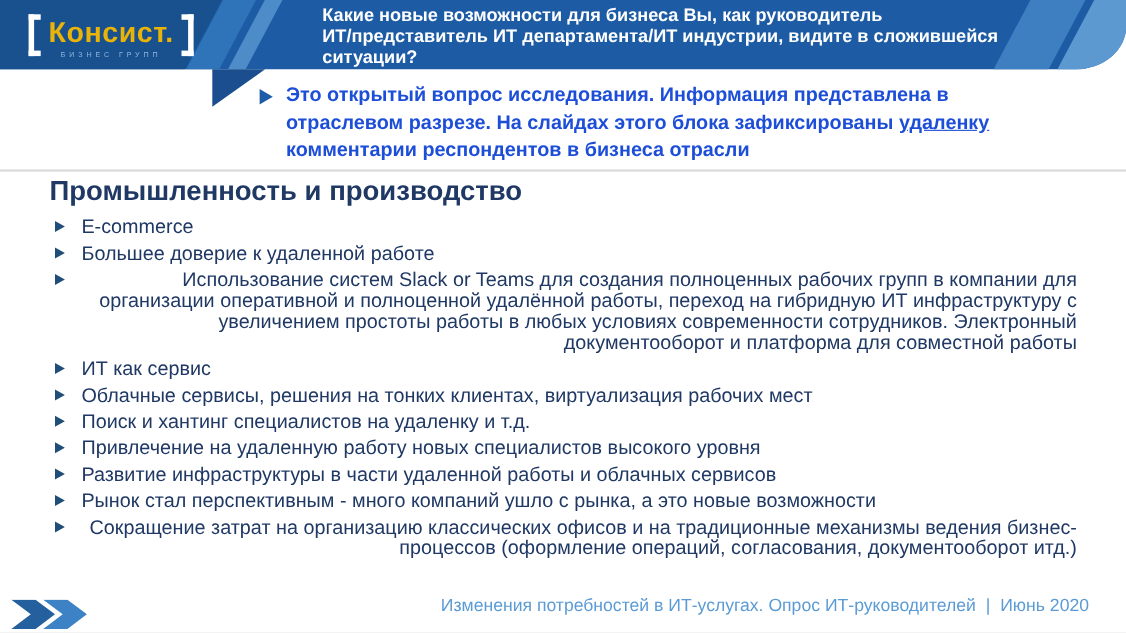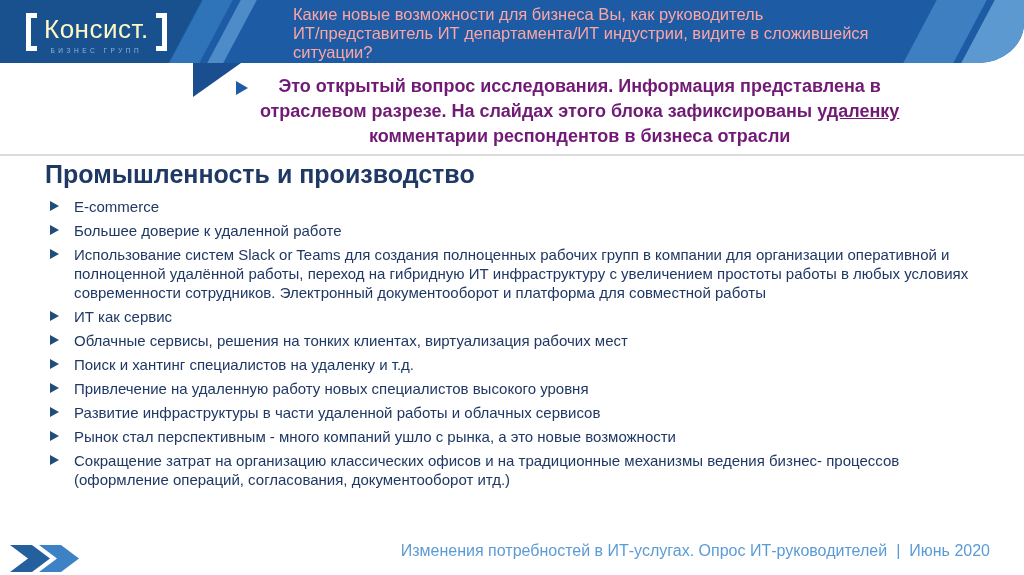--- a/index.html
+++ b/index.html
@@ -43,43 +43,43 @@
     height: 38px;
   }
   .bracket {
     width: 11px;
     border: 5px solid #ffffff;
   }
   .bracket-left  { border-right: none; }
   .bracket-right { border-left: none; }
   .logo-center { position: relative; padding: 0 7px; }
   .logo-name {
-    color: #fef9c3;
-    font-weight: normal;
+    color: #eab308;
+    font-weight: bold;
     font-size: 26px;
     line-height: 32px;
     letter-spacing: 0.5px;
     white-space: nowrap;
   }
   .logo-sub {
     position: absolute;
     left: 0; right: 0; bottom: -3px;
     text-align: center;
     color: #8FB4DC;
     font-size: 6.5px;
     letter-spacing: 3.5px;
     white-space: nowrap;
   }
 
   
   .question {
     position: absolute;
     left: 293px; top: 5px;
-    color: #fca5a5;
-    font-weight: normal;
+    color: #ffffff;
+    font-weight: bold;
     font-size: 16.5px;
     line-height: 19px;
     white-space: nowrap;
   }
 
   
   .wedge {
     position: absolute;
     left: 193px; top: 63px;
     width: 0; height: 0;
@@ -92,26 +92,25 @@
     position: absolute;
     left: 236px; top: 81px;
     width: 0; height: 0;
     border-left: 12px solid #1E5CA8;
     border-top: 7px solid transparent;
     border-bottom: 7px solid transparent;
   }
   .intro-text {
     position: absolute;
     left: 260px; top: 74px;
-    color: #701a75;
+    color: #1d4ed8;
     font-weight: bold;
     font-size: 18px;
     line-height: 25px;
     white-space: nowrap;
-    text-align: center;
   }
   .underlined { text-decoration: underline; }
 
   
   .divider {
     position: absolute;
     left: 0; top: 154px;
     width: 1024px; height: 2px;
     background: #DADADA;
   }
@@ -141,23 +140,24 @@
   .tri {
     flex: none;
     width: 0; height: 0;
     border-left: 9px solid #1F4E79;
     border-top: 5.5px solid transparent;
     border-bottom: 5.5px solid transparent;
     margin: 4px 15px 0 2px;
   }
   .btxt {
     color: #1F3864;
-    font-size: 15px;
+    font-size: 18px;
     line-height: 19px;
     max-width: 905px;
+    text-align: right;
   }
 
   
   .footer {
     position: absolute;
     top: 542px; right: 34px;
     color: #5B9BD5;
     font-size: 16px;
     white-space: nowrap;
   }

